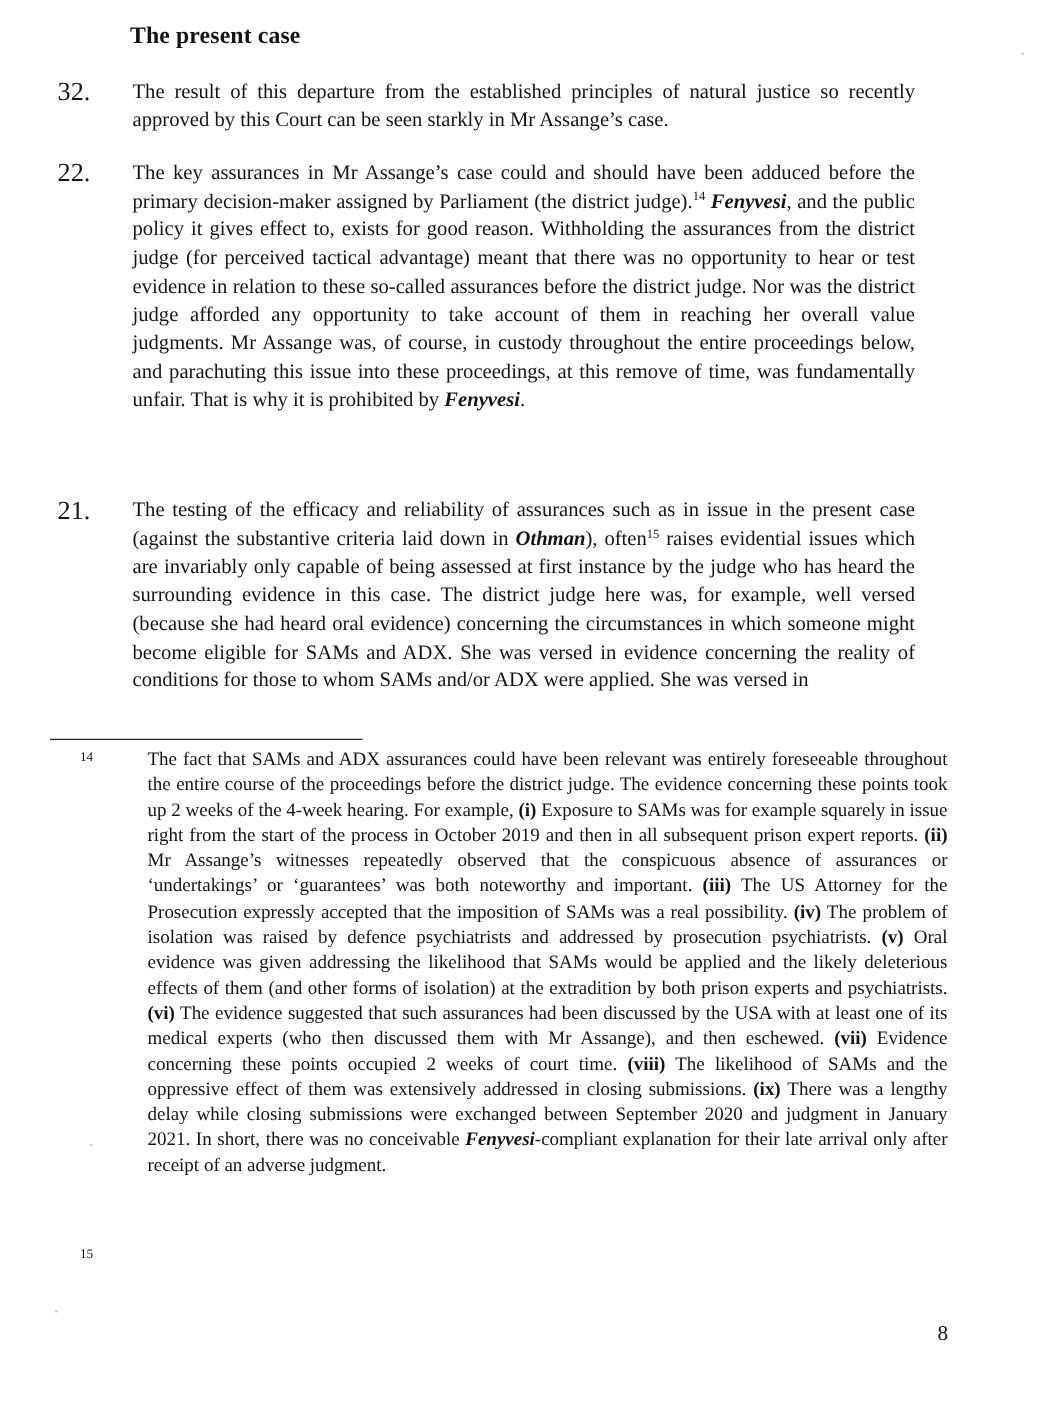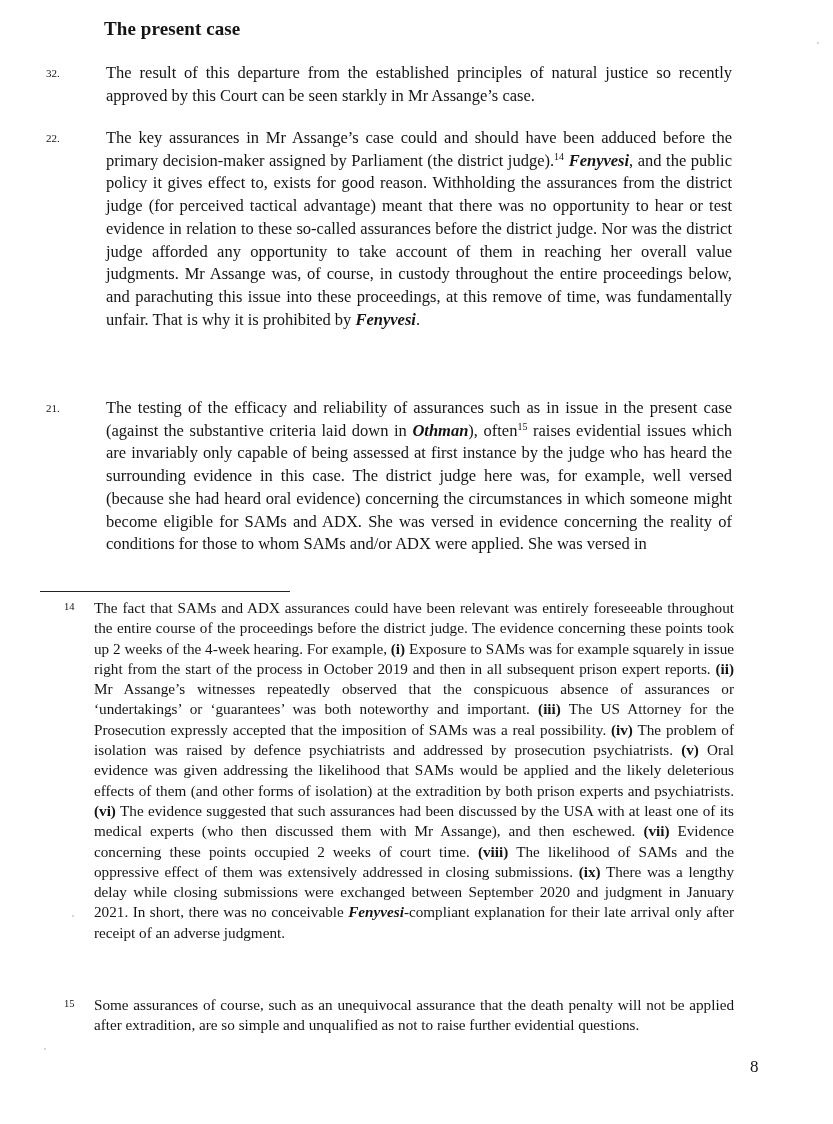--- a/index.html
+++ b/index.html
@@ -9,41 +9,41 @@
       color: #141414;
     }
     .page { position: absolute; left: 0; top: 0; width: 833px; height: 1024px; border-radius: 26px; }
     .heading {
       position: absolute; left: 104px; top: 18px;
       font-size: 19px; font-weight: bold; letter-spacing: 0.1px;
     }
     .para { position: absolute; left: 46px; width: 690px; }
     .para .num {
       position: absolute; left: 0; top: 0;
-      font-size: 11px; line-height: 22.5px;
+      font-size: 21px; line-height: 22.5px;
     }
     .para .body {
       margin-left: 60px; width: 626px;
       font-size: 16.5px; line-height: 22.7px;
       text-align: justify; text-justify: inter-word;
     }
     .body i, .body b { font-weight: bold; }
     .body .it { font-style: italic; font-weight: bold; }
     sup { font-size: 10px; line-height: 0; vertical-align: 6px; }
     .rule {
       position: absolute; left: 40px; top: 591px; width: 250px; height: 0;
       border-top: 1px solid #222;
     }
     .fn { position: absolute; left: 46px; width: 720px; }
     .fn .num {
       position: absolute; left: 18px; top: 0;
       font-size: 10.5px; line-height: 18px;
     }
     .fn .body {
-      margin-left: 48px; width: 640px;
+      margin-left: 72px; width: 640px;
       font-size: 15.2px; line-height: 20.3px;
       text-align: justify;
     }
     .fn .body b { font-weight: bold; }
     .fn .body .it { font-style: italic; font-weight: bold; }
     .pagenum {
       position: absolute; left: 750px; top: 1057px;
       font-size: 17px;
     }
     .speck { position: absolute; width: 2px; height: 2px; background: #c8c8c8; border-radius: 1px; }
@@ -72,21 +72,20 @@
 
   <div class="rule"></div>
 
   <div class="fn" style="top:598px">
     <span class="num">14</span>
     <div class="body">The fact that SAMs and ADX assurances could have been relevant was entirely foreseeable throughout the entire course of the proceedings before the district judge. The evidence concerning these points took up 2 weeks of the 4-week hearing. For example, <b>(i)</b> Exposure to SAMs was for example squarely in issue right from the start of the process in October 2019 and then in all subsequent prison expert reports. <b>(ii)</b> Mr Assange’s witnesses repeatedly observed that the conspicuous absence of assurances or ‘undertakings’ or ‘guarantees’ was both noteworthy and important. <b>(iii)</b> The US Attorney for the Prosecution expressly accepted that the imposition of SAMs was a real possibility. <b>(iv)</b> The problem of isolation was raised by defence psychiatrists and addressed by prosecution psychiatrists. <b>(v)</b> Oral evidence was given addressing the likelihood that SAMs would be applied and the likely deleterious effects of them (and other forms of isolation) at the extradition by both prison experts and psychiatrists. <b>(vi)</b> The evidence suggested that such assurances had been discussed by the USA with at least one of its medical experts (who then discussed them with Mr Assange), and then eschewed. <b>(vii)</b> Evidence concerning these points occupied 2 weeks of court time. <b>(viii)</b> The likelihood of SAMs and the oppressive effect of them was extensively addressed in closing submissions. <b>(ix)</b> There was a lengthy delay while closing submissions were exchanged between September 2020 and judgment in January 2021. In short, there was no conceivable <span class="it">Fenyvesi</span>-compliant explanation for their late arrival only after receipt of an adverse judgment.</div>
   </div>
 
   <div class="fn" style="top:995px">
     <span class="num">15</span>
-    <div class="body">Some assurances of course, such as an unequivocal assurance that the death penalty will not be applied after extradition, are so simple and unqualified as not to raise further evidential questions.</div>
   </div>
 
   <div class="pagenum">8</div>
 
   <span class="speck" style="left:817px;top:42px"></span>
   <span class="speck" style="left:72px;top:915px"></span>
   <span class="speck" style="left:44px;top:1048px"></span>
 </div>
 
 </body></html>

